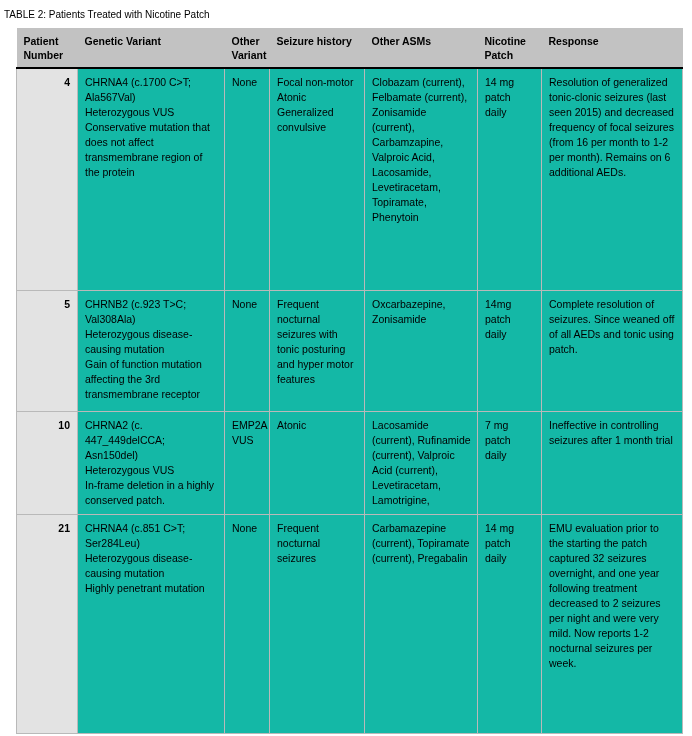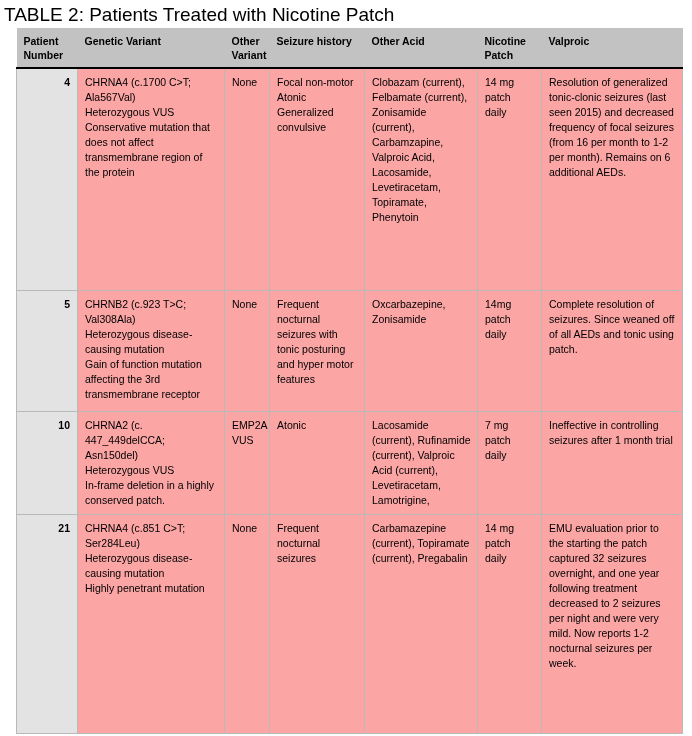--- a/index.html
+++ b/index.html
@@ -15,21 +15,21 @@
   .page {
     position: relative;
     width: 692px;
     height: 736px;
     overflow: hidden;
   }
   .doc-title {
     position: absolute;
     left: 4px;
     top: 7px;
-    font-size: 19px;
+    font-size: 10px;
     line-height: 16px;
     color: #000000;
   }
   table.patients {
     position: absolute;
     left: 16px;
     top: 28px;
     width: 666px;
     border-collapse: collapse;
     table-layout: fixed;
@@ -42,21 +42,21 @@
     text-align: left;
     vertical-align: top;
     padding: 6px 6px 4px 7px;
     line-height: 14px;
     border: none;
     border-bottom: 2px solid #000000;
     height: 40px;
     box-sizing: border-box;
   }
   table.patients td {
-    background: #fca5a5;
+    background: #14b8a6;
     font-size: 10.5px;
     line-height: 15px;
     vertical-align: top;
     text-align: left;
     padding: 6px 6px 6px 7px;
     border: 1px solid #b9b9b9;
     white-space: pre-line;
     box-sizing: border-box;
     overflow: hidden;
   }
@@ -88,23 +88,23 @@
       <col style="width:113px">
       <col style="width:64px">
       <col style="width:141px">
     </colgroup>
     <thead>
       <tr>
         <th>Patient Number</th>
         <th>Genetic Variant</th>
         <th>Other Variant</th>
         <th>Seizure history</th>
-        <th>Other Acid</th>
+        <th>Other ASMs</th>
         <th>Nicotine Patch</th>
-        <th>Valproic</th>
+        <th>Response</th>
       </tr>
     </thead>
     <tbody>
       <tr class="row-a">
         <td class="patient-num">4</td>
         <td>CHRNA4 (c.1700 C&gt;T; Ala567Val)
 Heterozygous VUS
 Conservative mutation that does not affect transmembrane region of the protein</td>
         <td>None</td>
         <td>Focal non-motor

